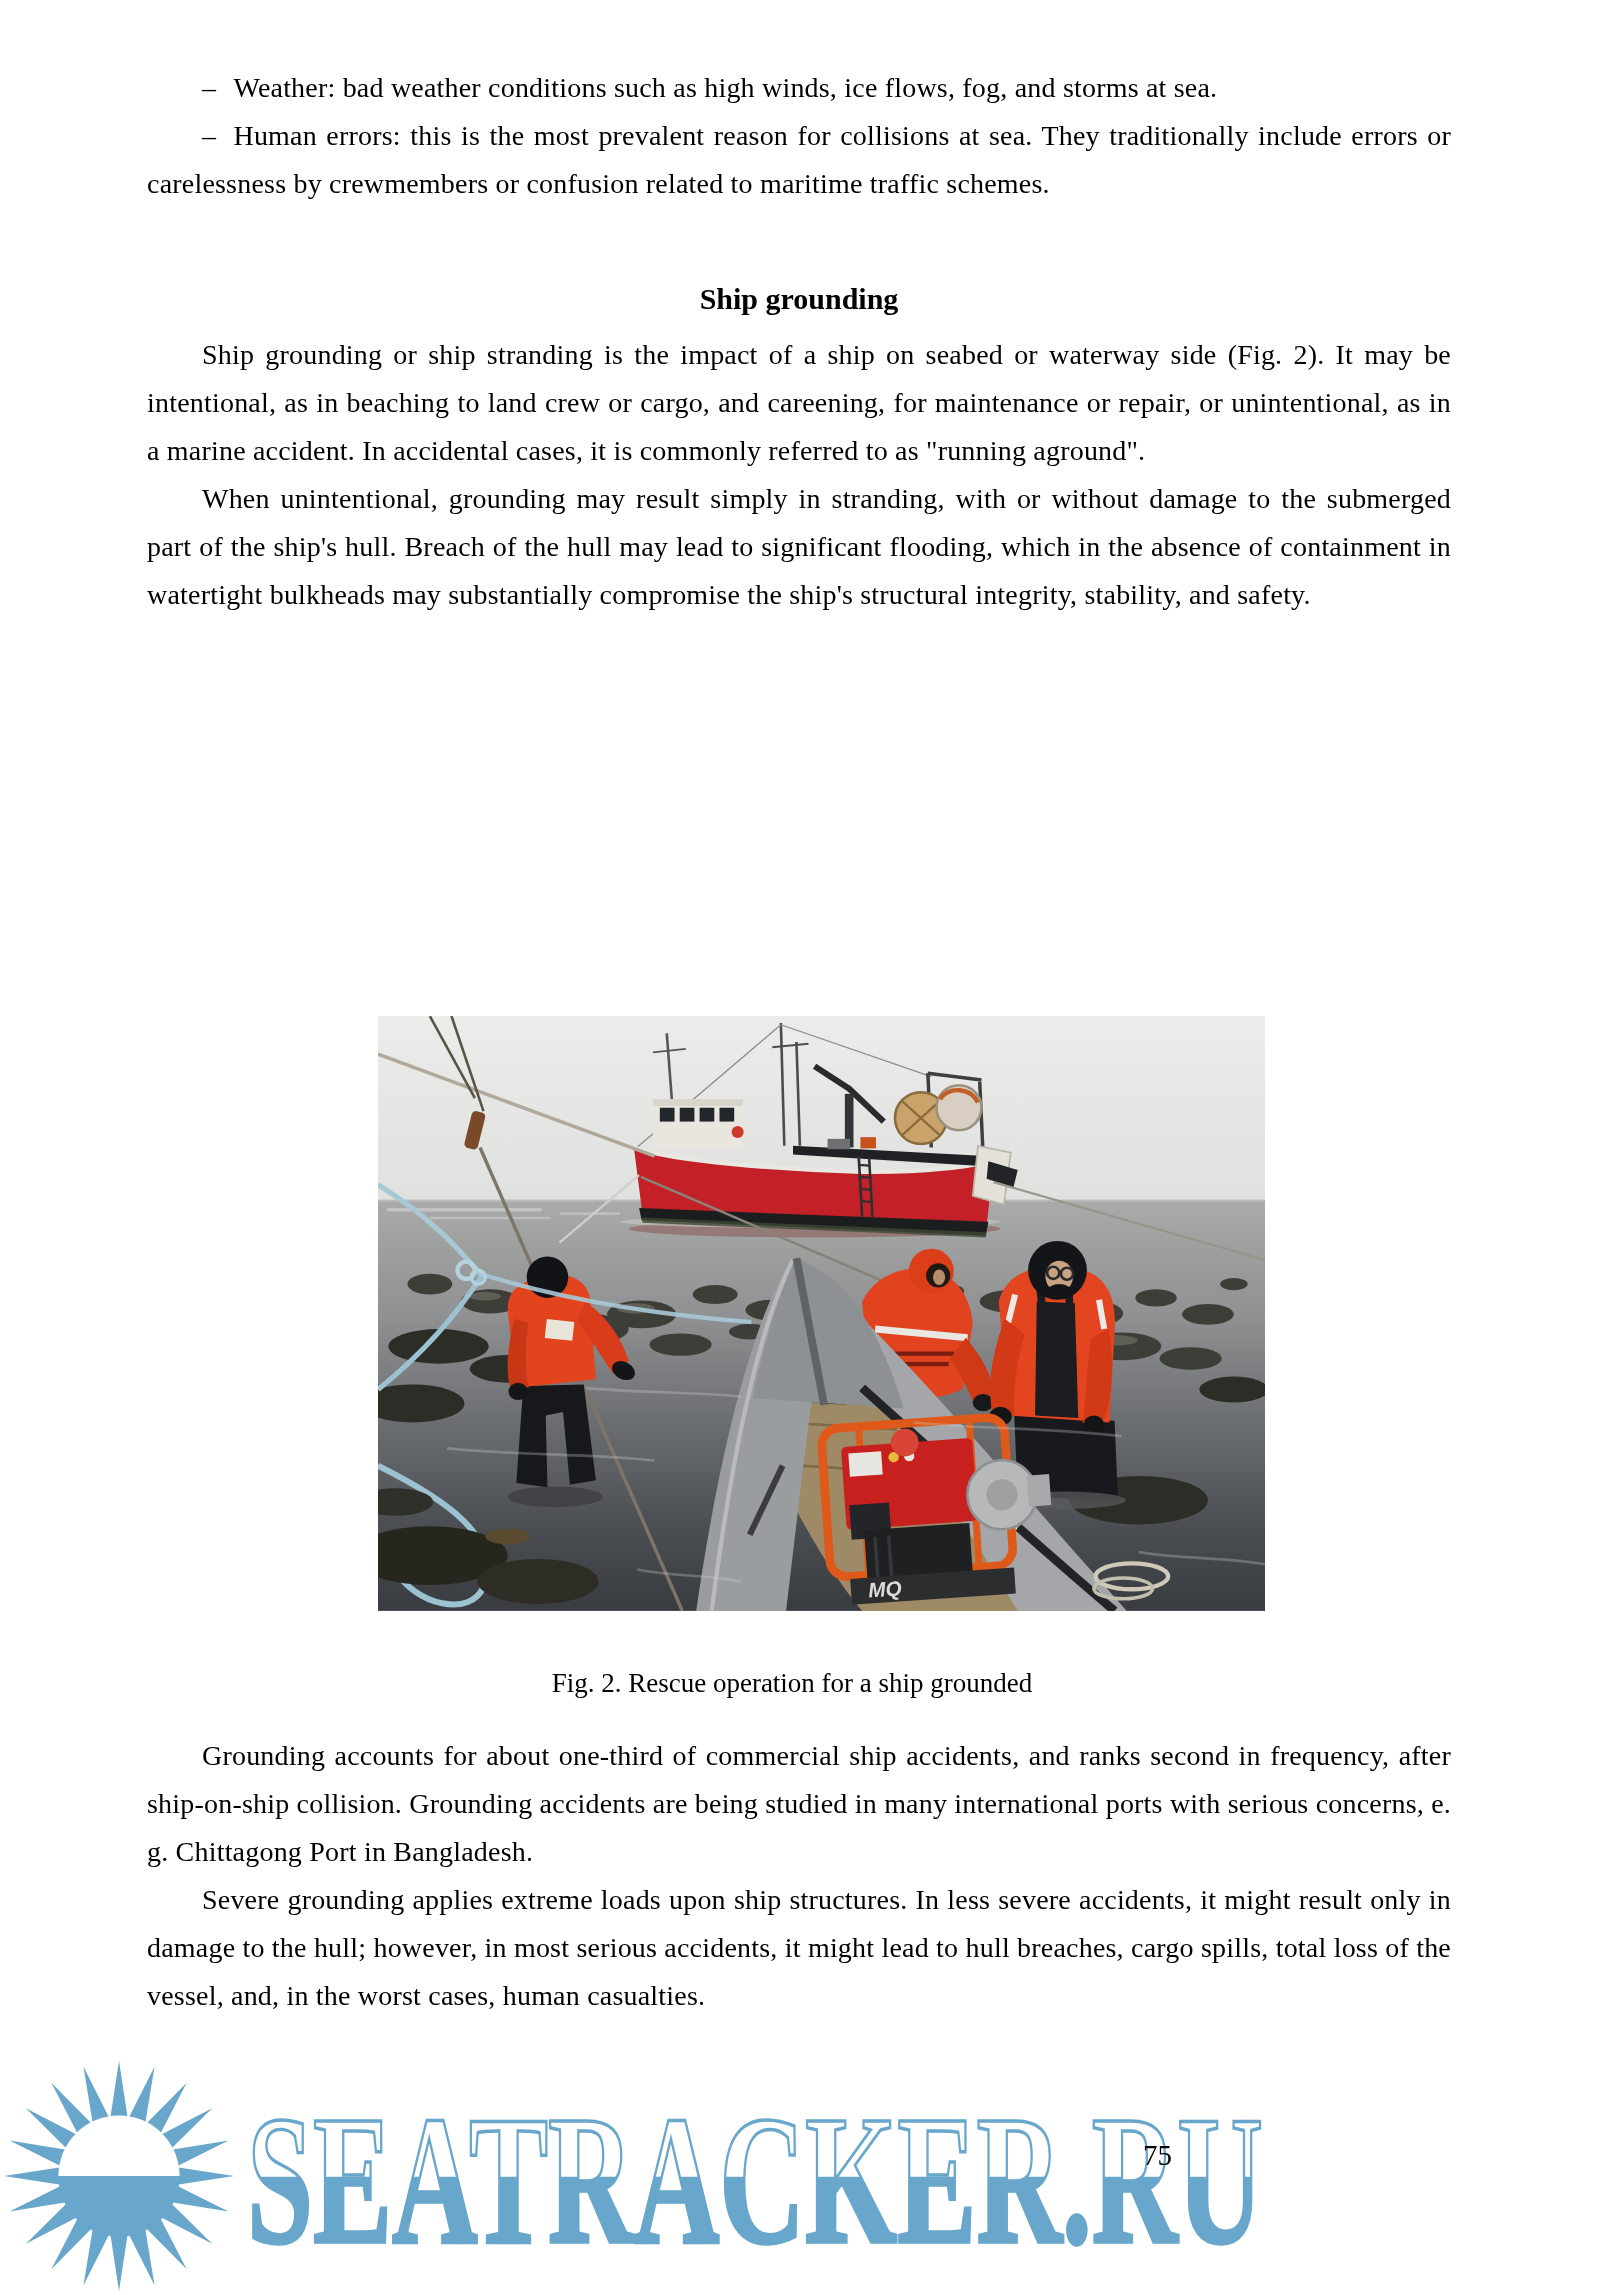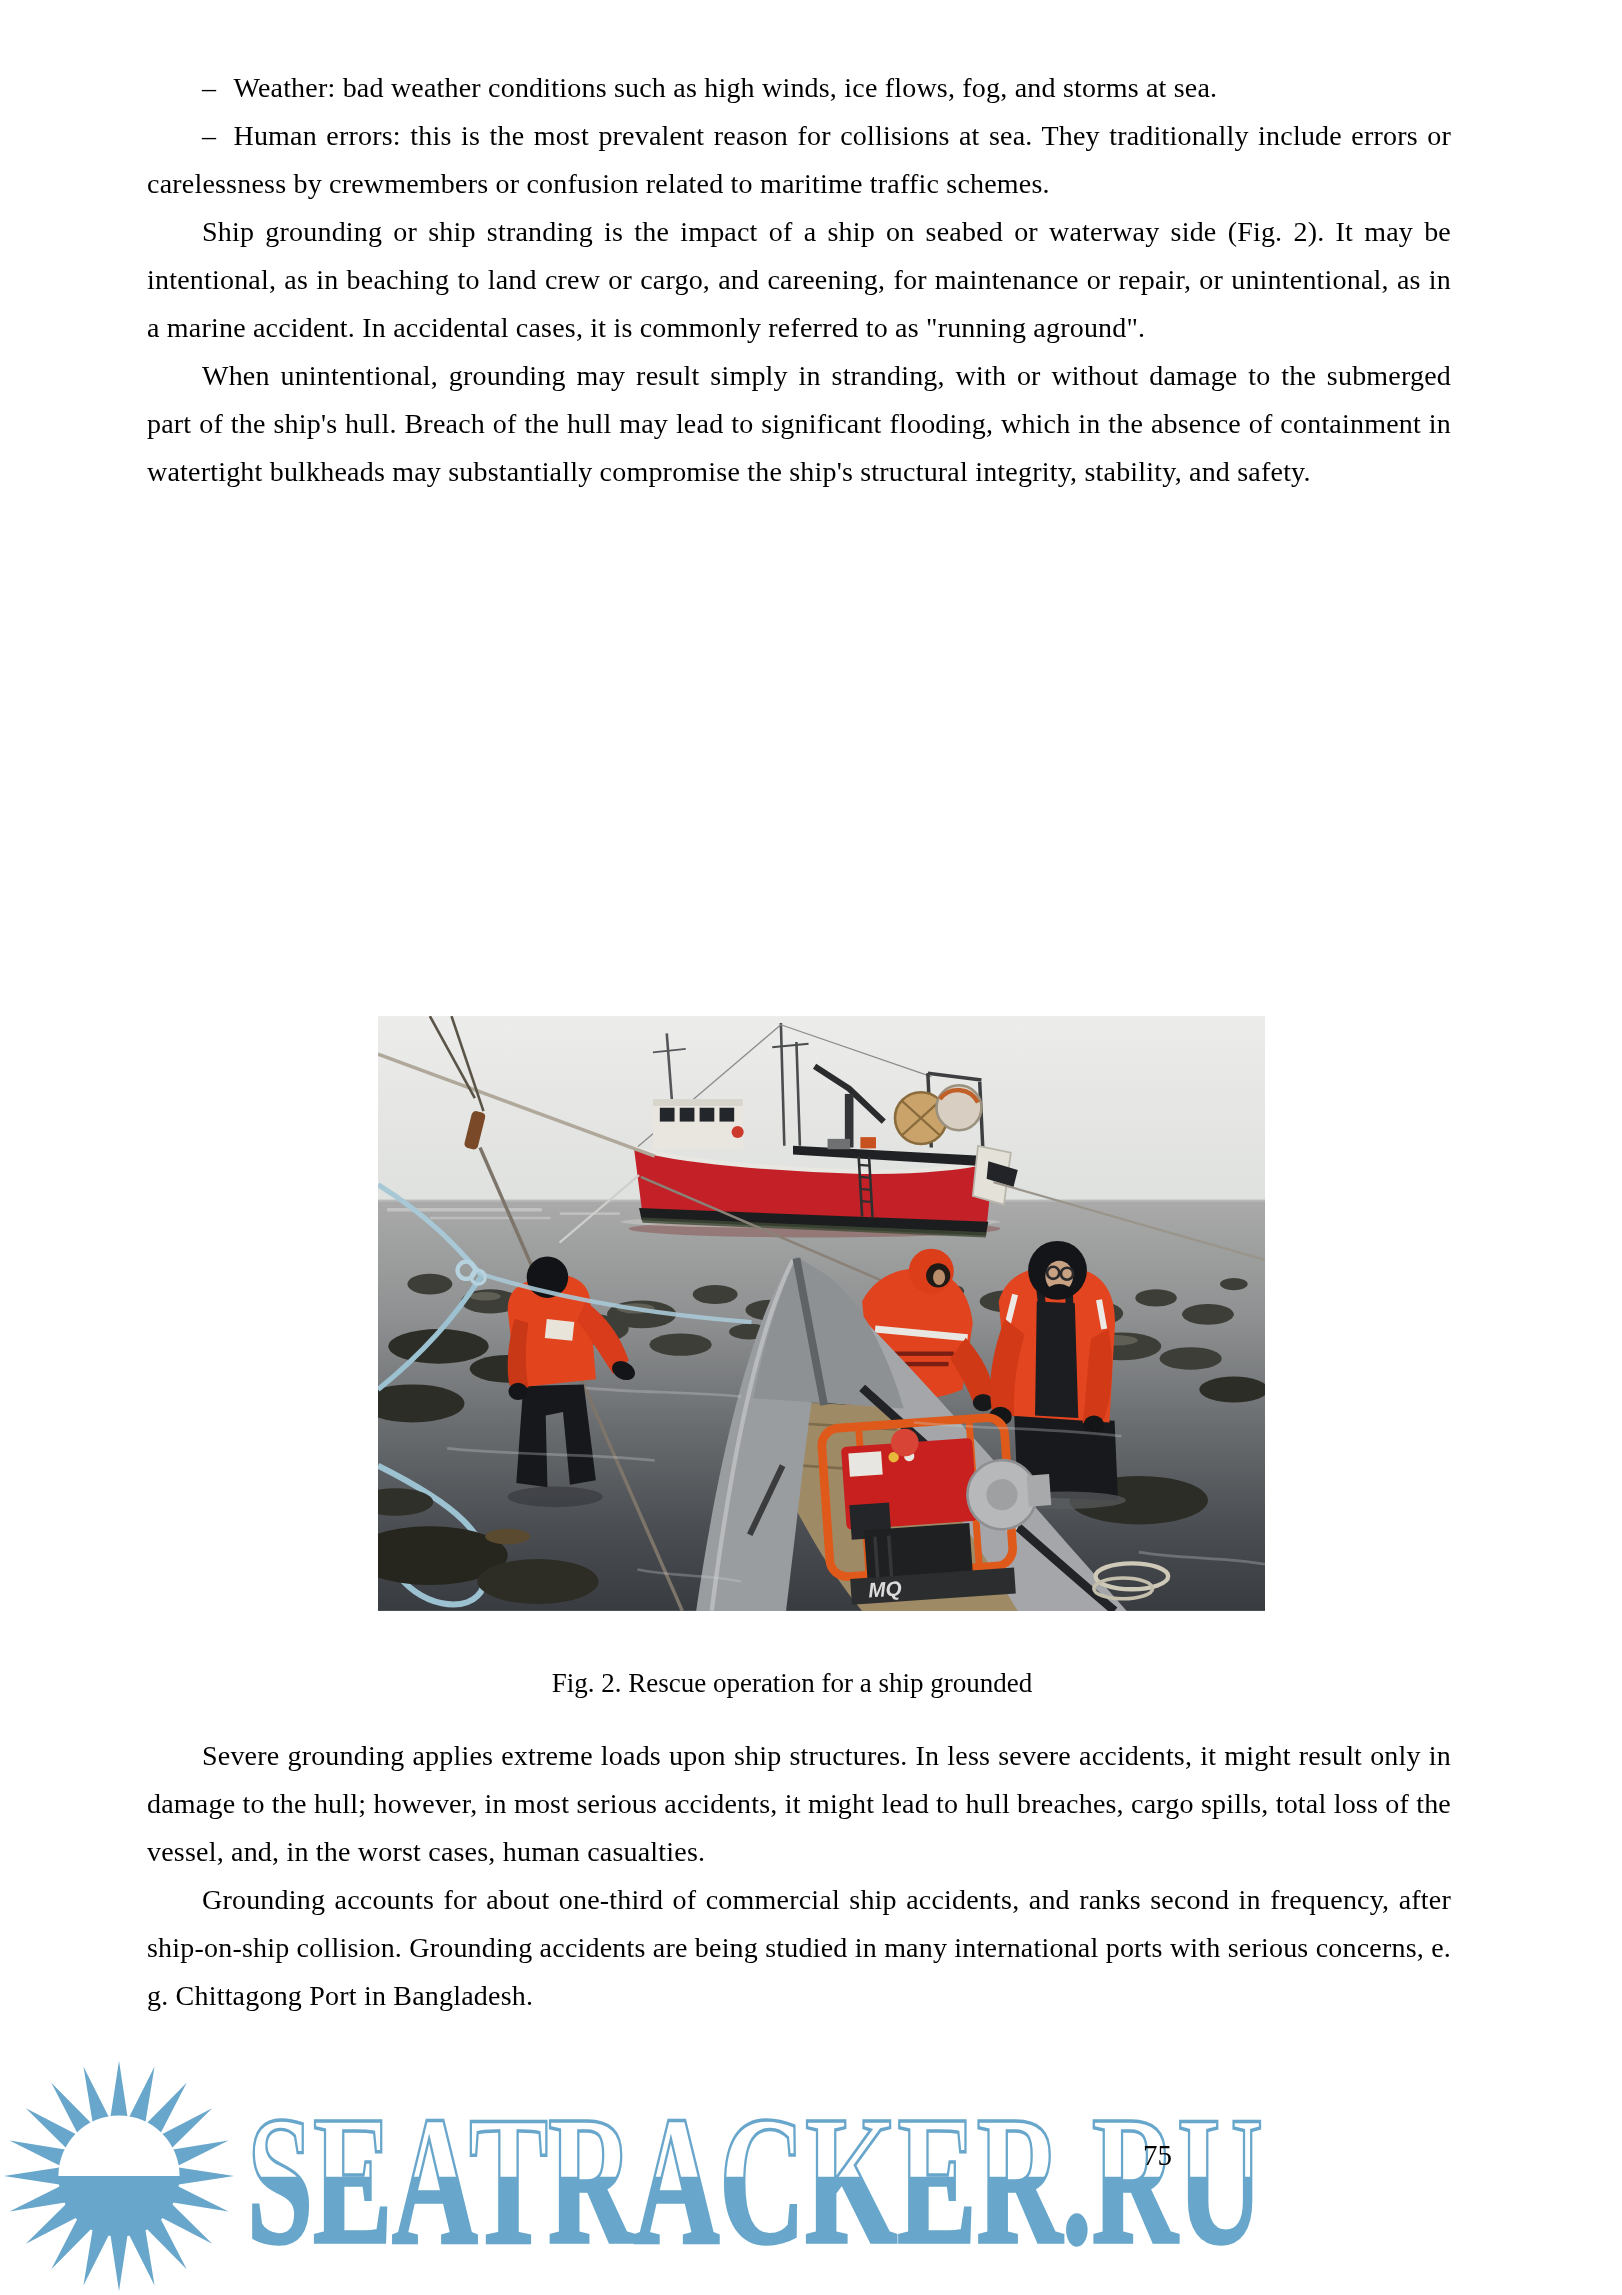--- a/index.html
+++ b/index.html
@@ -51,20 +51,21 @@
           </clipPath>
       </defs>
       <text x="0" y="174" font-family="Liberation Serif, serif" font-weight="bold" font-size="212" textLength="1175" lengthAdjust="spacingAndGlyphs" fill="none" stroke-width="4" stroke="#68a7cb">SEATRACKER.RU</text>
       <text x="0" y="174" font-family="Liberation Serif, serif" font-weight="bold" font-size="212" textLength="1175" lengthAdjust="spacingAndGlyphs" clip-path="url(#wmBottom)" fill="#68a7cb">SEATRACKER.RU</text>
     </svg>
   </div>
 
   <div class="content content-top">
     <p class="body"><span class="marker">–</span><span><span>Weather: bad weather conditions such as high winds, ice flows, fog, and storms at sea.</span></span></p>
     <p class="body"><span class="marker">–</span><span><span>Human errors: this is the most prevalent reason for collisions at sea. They traditionally include errors or carelessness by crewmembers or confusion related to maritime traffic schemes.</span></span></p>
+    <h2 class="heading">Ship grounding</h2>
     <p class="body"><span><span>Ship grounding or ship stranding is the impact of a ship on </span><span class="u">seabed</span><span> or waterway side (Fig. 2). It may be intentional, as in </span><span class="u">beaching</span><span> to land crew or cargo, and </span><span class="u">careening</span><span>, for maintenance or repair, or unintentional, as in a marine accident. In accidental cases, it is commonly referred to as "running aground".</span></span></p>
     <p class="body"><span><span>When unintentional, grounding may result simply in stranding, with or without damage to the submerged part of the ship's hull. Breach of the hull may lead to significant flooding, which in the absence of containment in watertight bulkheads may substantially compromise the ship's structural integrity, stability, and safety.</span></span></p>
   </div>
 
   <div class="figure-photo">
     <svg width="887" height="595" viewBox="0 0 1026 688">
       <defs>
         <linearGradient id="skyG" x1="0" y1="0" x2="0" y2="1">
           <stop offset="0" stop-color="#ececea"></stop>
             <stop offset="1" stop-color="#dfe1df"></stop>
@@ -298,20 +299,20 @@
         <path d="M620,470 C700,478 780,476 860,486" stroke-width="3"></path>
         <path d="M880,620 C930,628 980,626 1026,634" stroke-width="3"></path>
         <path d="M300,640 C340,648 380,646 420,654" stroke-width="3"></path>
       </g>
     </svg>
   </div>
 
   <div class="caption">Fig. 2. Rescue operation for a ship grounded</div>
 
   <div class="content content-bottom">
+    <p class="body"><span><span>Grounding accounts for about one-third of commercial ship accidents, and ranks second in frequency, after ship-on-ship collision. Grounding accidents are being studied in many international ports with serious concerns, e. g. </span><span class="u">Chittagong Port</span><span> in Bangladesh.</span></span></p>
     <p class="body"><span><span>Severe grounding applies extreme loads upon ship structures. In less severe accidents, it might result only in damage to the hull; however, in most serious accidents, it might lead to hull breaches, cargo spills, total loss of the vessel, and, in the worst cases, human casualties.</span></span></p>
-    <p class="body"><span><span>Grounding accounts for about one-third of commercial ship accidents, and ranks second in frequency, after ship-on-ship collision. Grounding accidents are being studied in many international ports with serious concerns, e. g. </span><span class="u">Chittagong Port</span><span> in Bangladesh.</span></span></p>
   </div>
 
   <div class="page-number">75</div>
 
 </div>
 
 
 </body></html>

